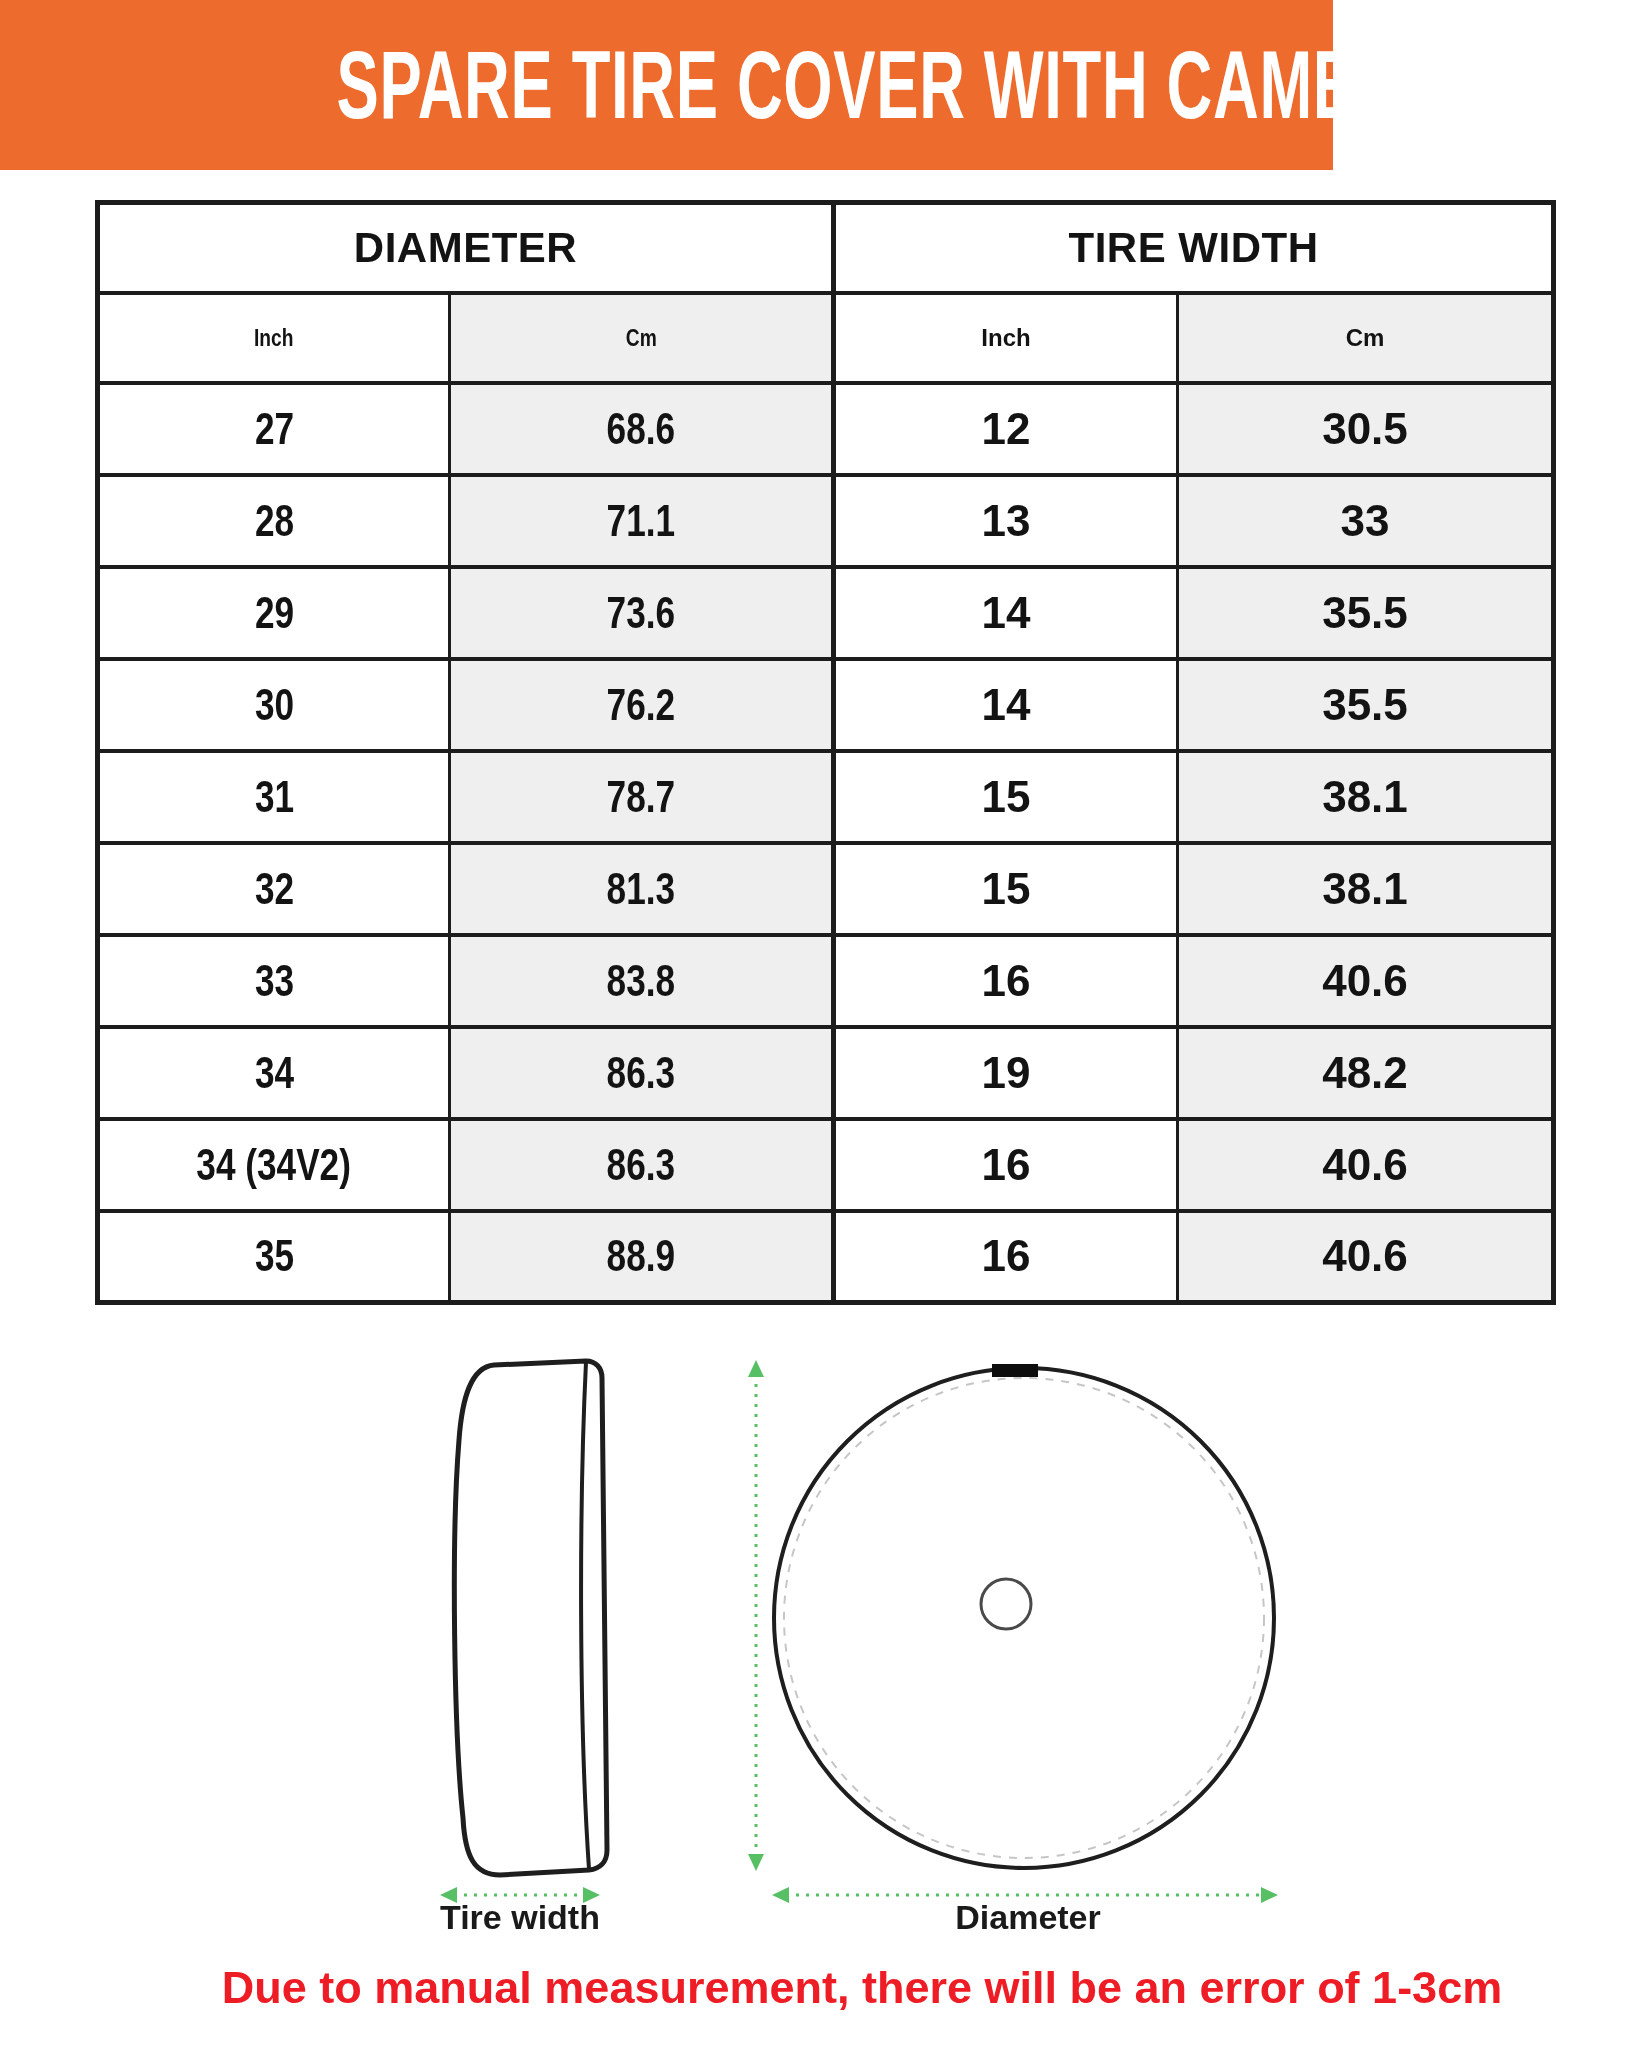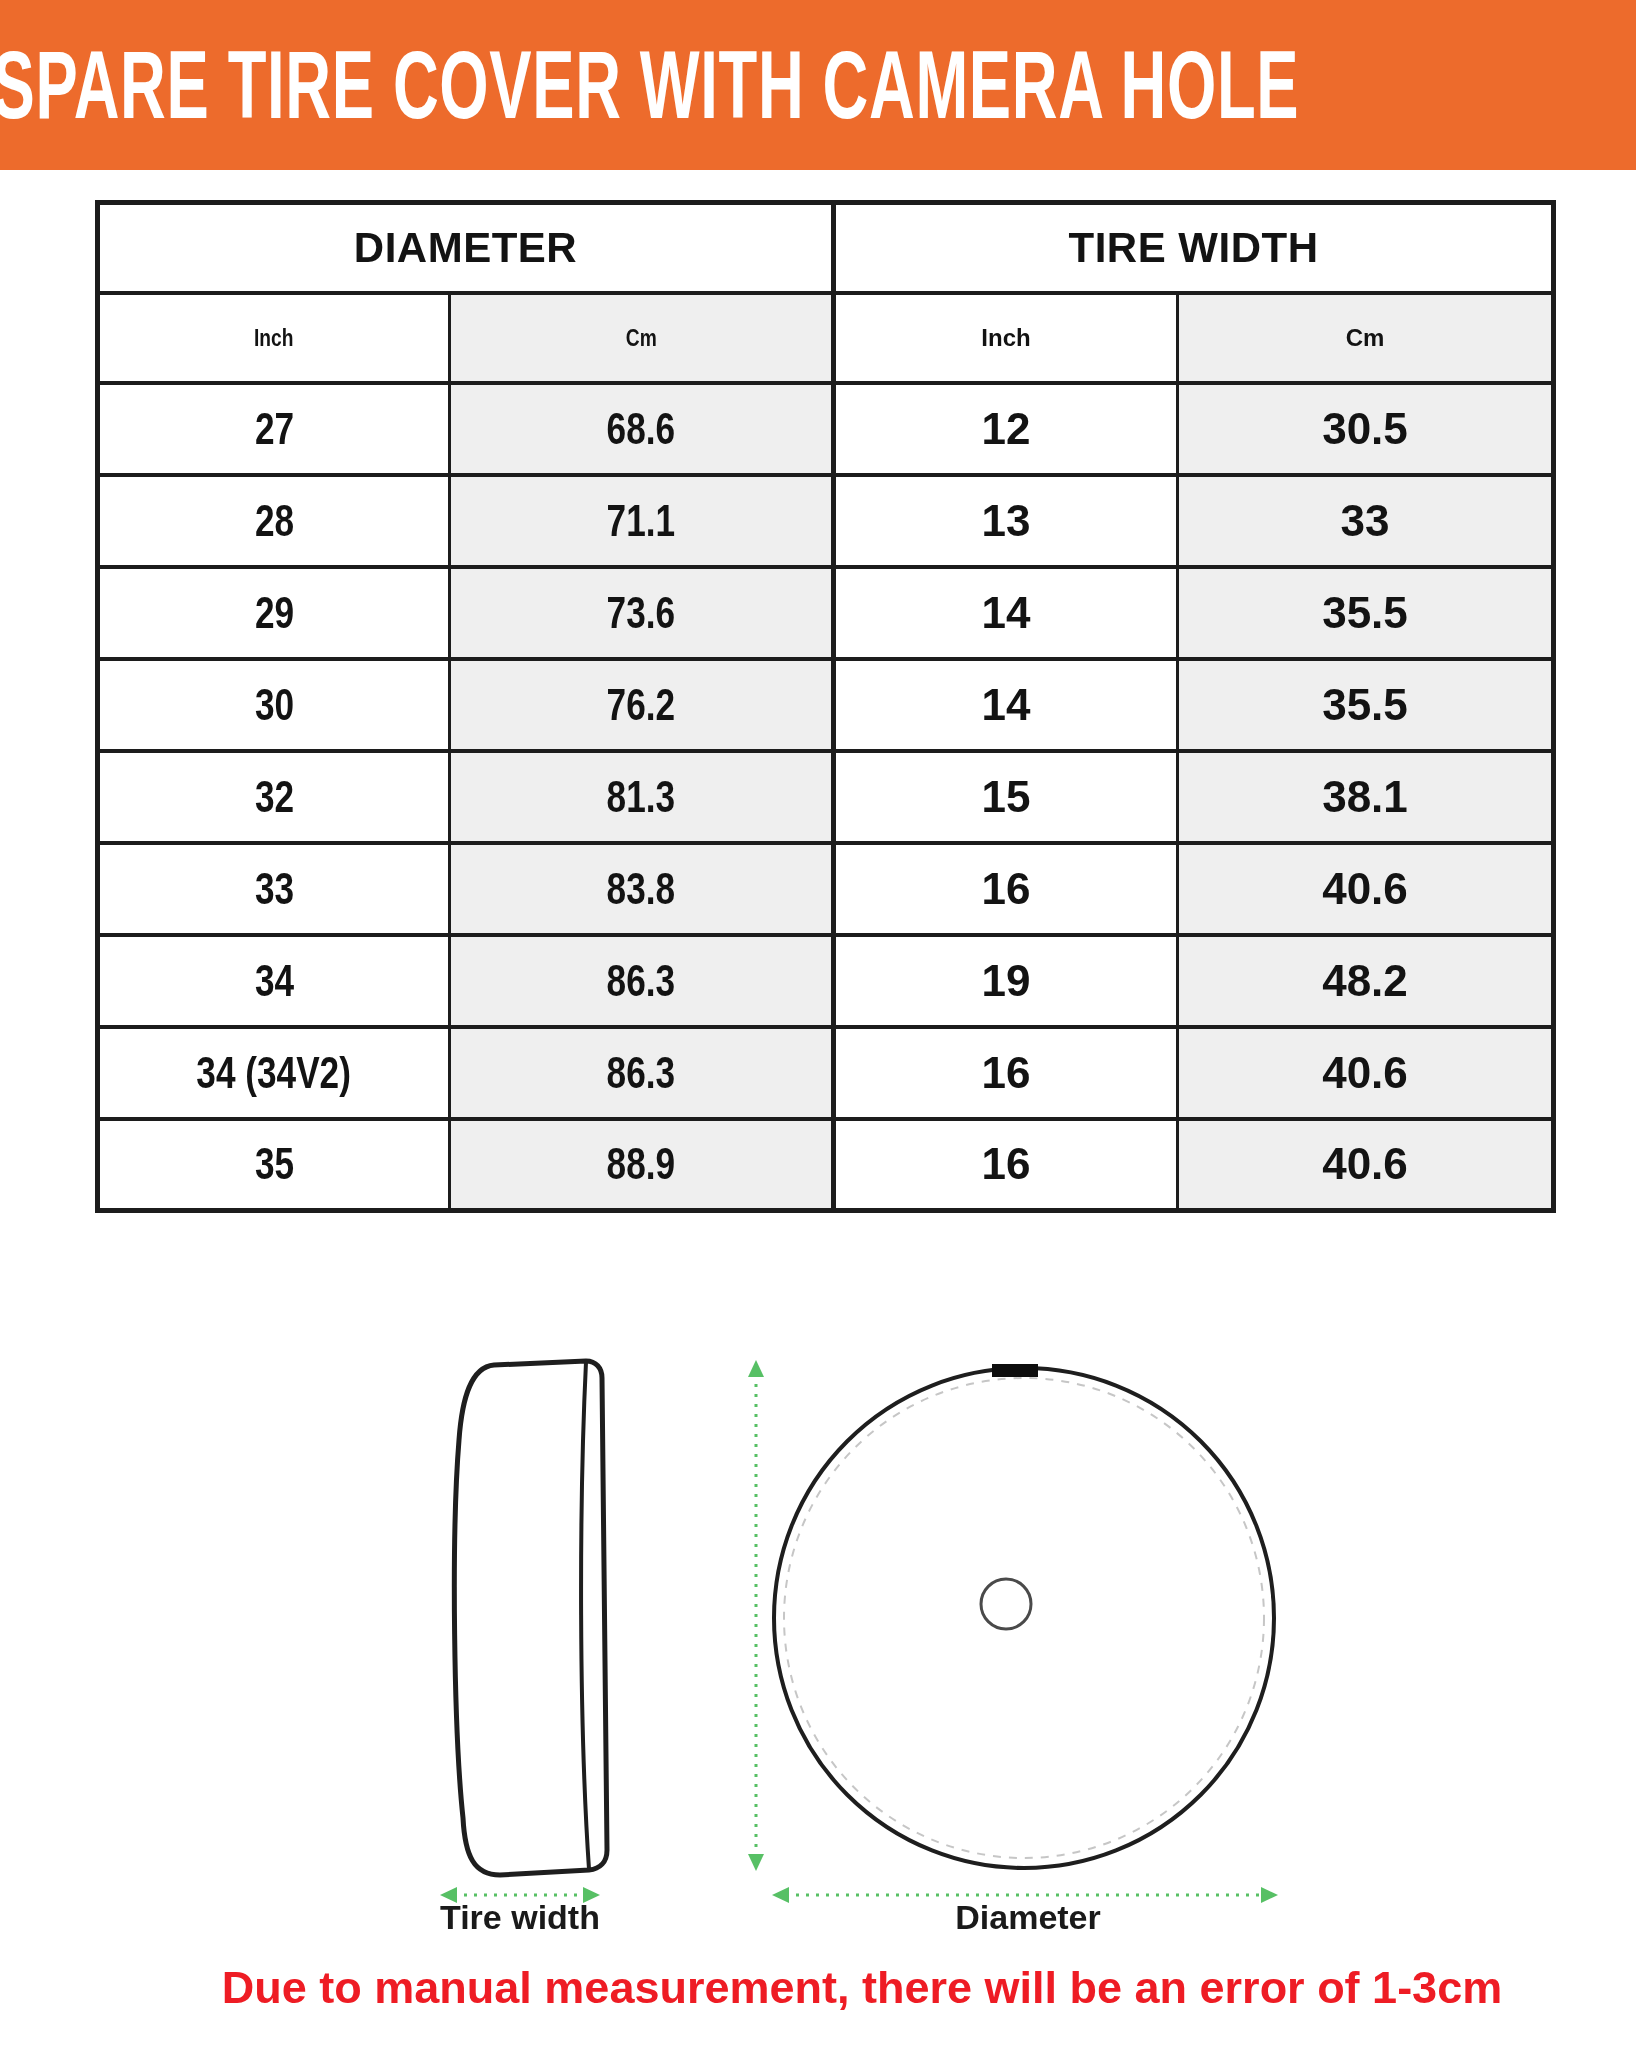--- a/index.html
+++ b/index.html
@@ -2,22 +2,22 @@
 <html><head>
 <meta charset="utf-8">
 <style>
   html,body{margin:0;padding:0;}
   body{
     width:1636px;height:2048px;position:relative;overflow:hidden;
     background:#ffffff;font-family:"Liberation Sans", sans-serif;
   }
   
   .banner{
-    position:absolute;top:0;left:0;width:1636px;height:170px;
-    background:#ed6b2c;display:flex;align-items:center;justify-content:flex-end;
+    position:absolute;top:0;left:0;width:1333px;height:170px;
+    background:#ed6b2c;display:flex;align-items:center;justify-content:flex-start;
   }
   .banner-title{
     color:#ffffff;font-size:96px;font-weight:800;margin:0;white-space:nowrap;
     transform:scaleX(0.66);transform-origin:center;letter-spacing:1px;
   }
   
   table.size-table{
     position:absolute;top:200px;left:95px;width:1456px;
     border-collapse:collapse;table-layout:fixed;
     border:5px solid #1c1c1c;
@@ -89,20 +89,26 @@
     <td class="mid-l">14</td>
     <td class="shade">35.5</td>
   </tr>
   <tr class="data-row">
     <td class="cond"><span>30</span></td>
     <td class="cond shade"><span>76.2</span></td>
     <td class="mid-l">14</td>
     <td class="shade">35.5</td>
   </tr>
   <tr class="data-row">
+    <td class="cond"><span>31</span></td>
+    <td class="cond shade"><span>78.7</span></td>
+    <td class="mid-l">15</td>
+    <td class="shade">38.1</td>
+  </tr>
+  <tr class="data-row">
     <td class="cond"><span>32</span></td>
     <td class="cond shade"><span>81.3</span></td>
     <td class="mid-l">15</td>
     <td class="shade">38.1</td>
   </tr>
   <tr class="data-row">
     <td class="cond"><span>33</span></td>
     <td class="cond shade"><span>83.8</span></td>
     <td class="mid-l">16</td>
     <td class="shade">40.6</td>

